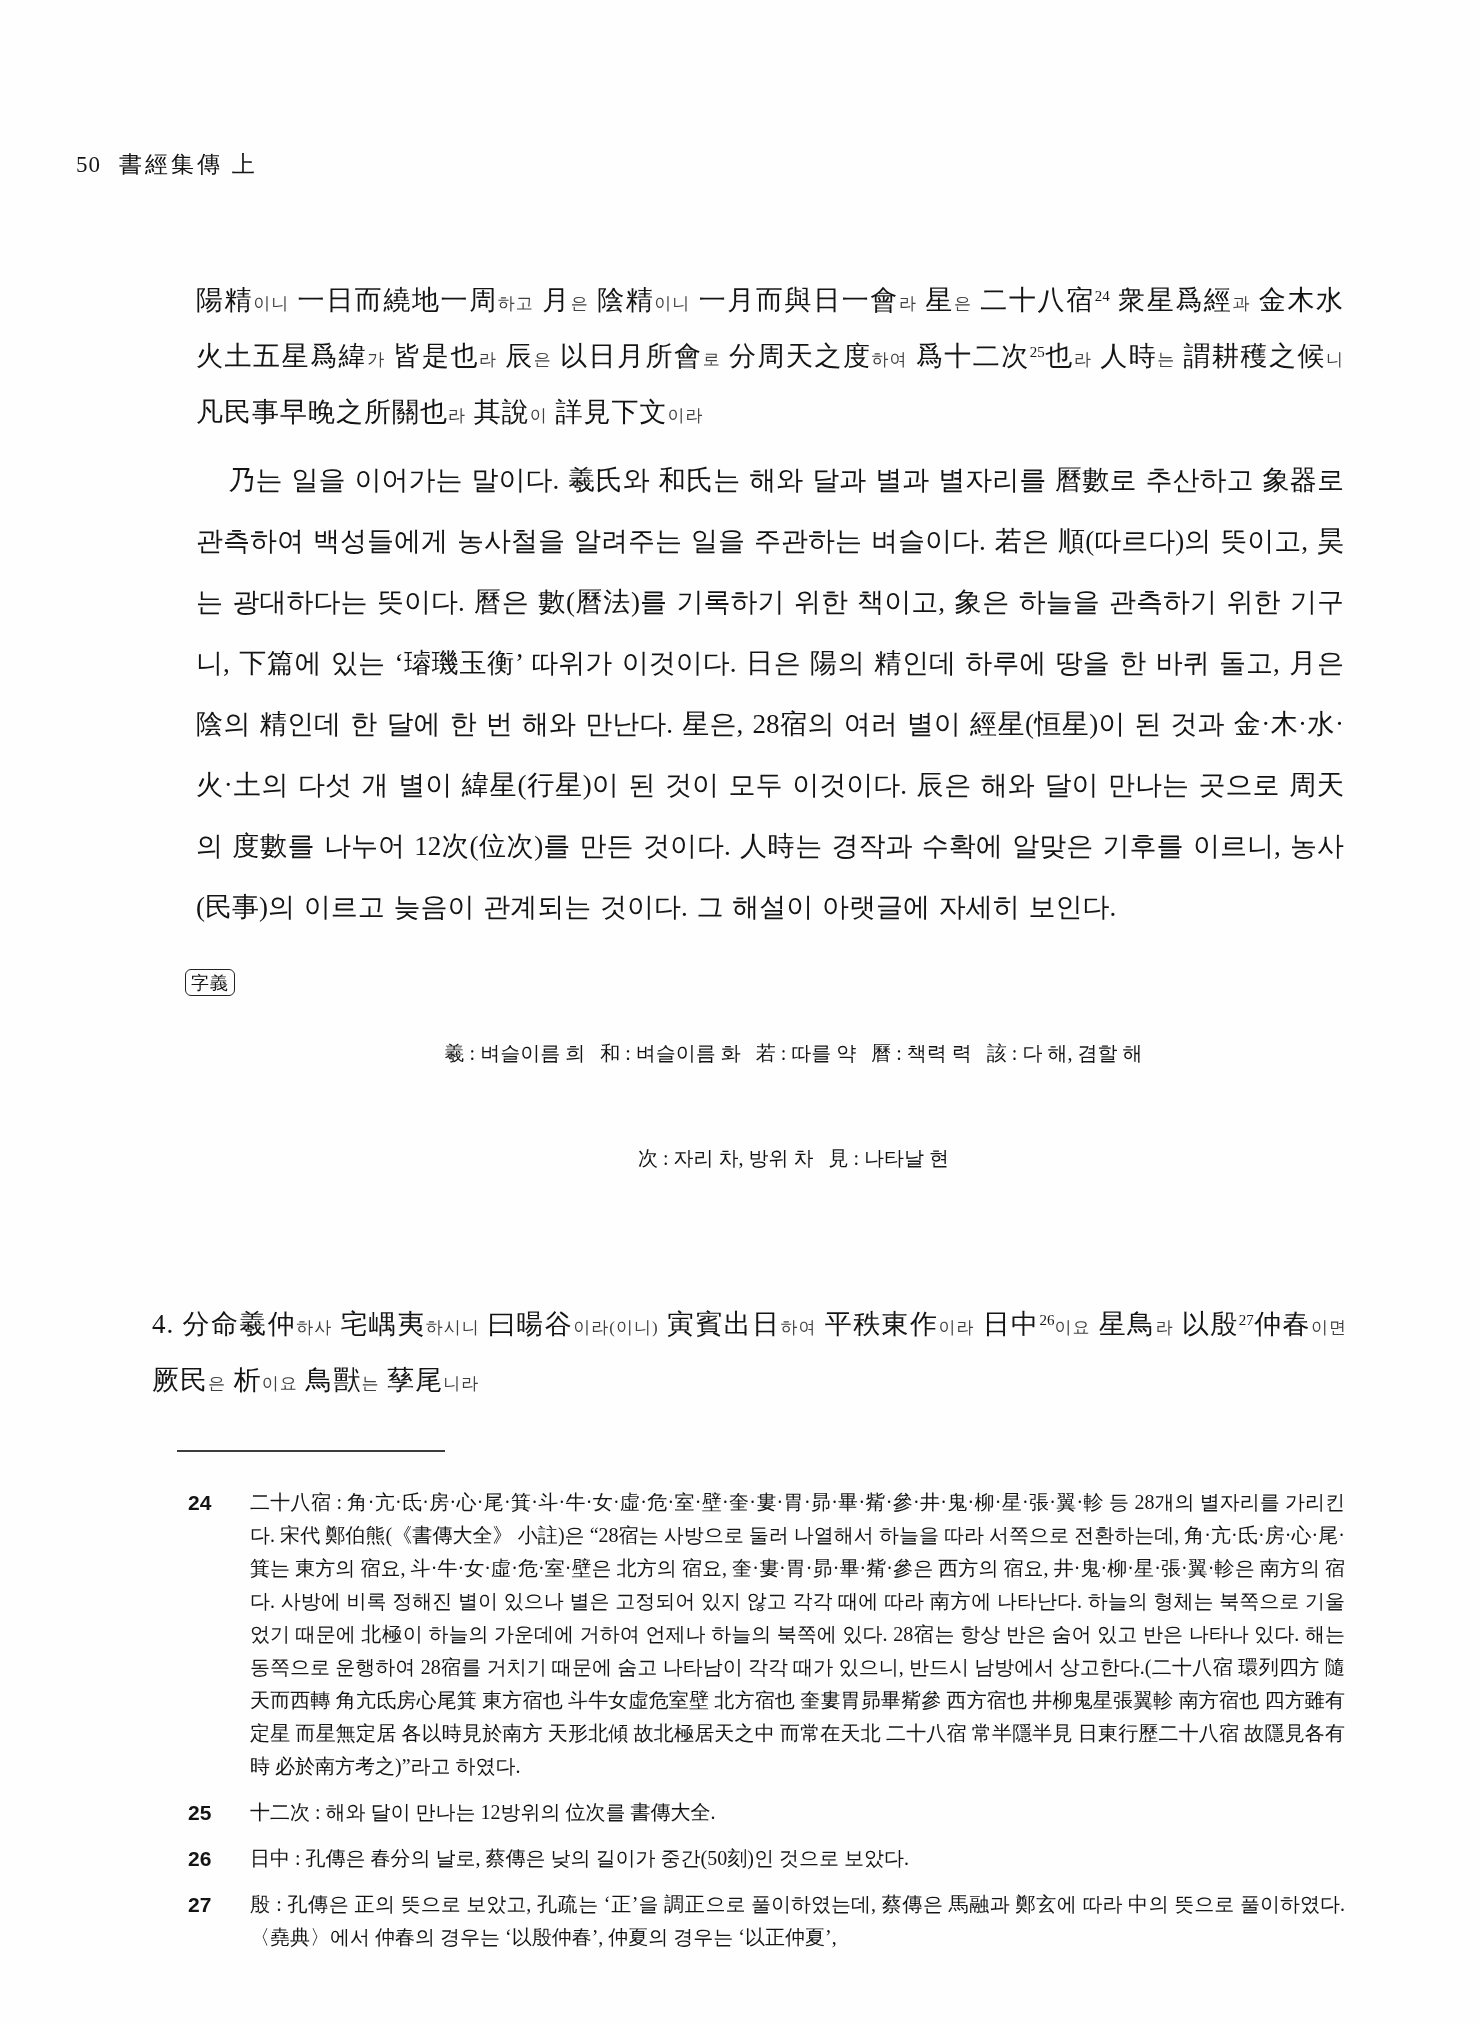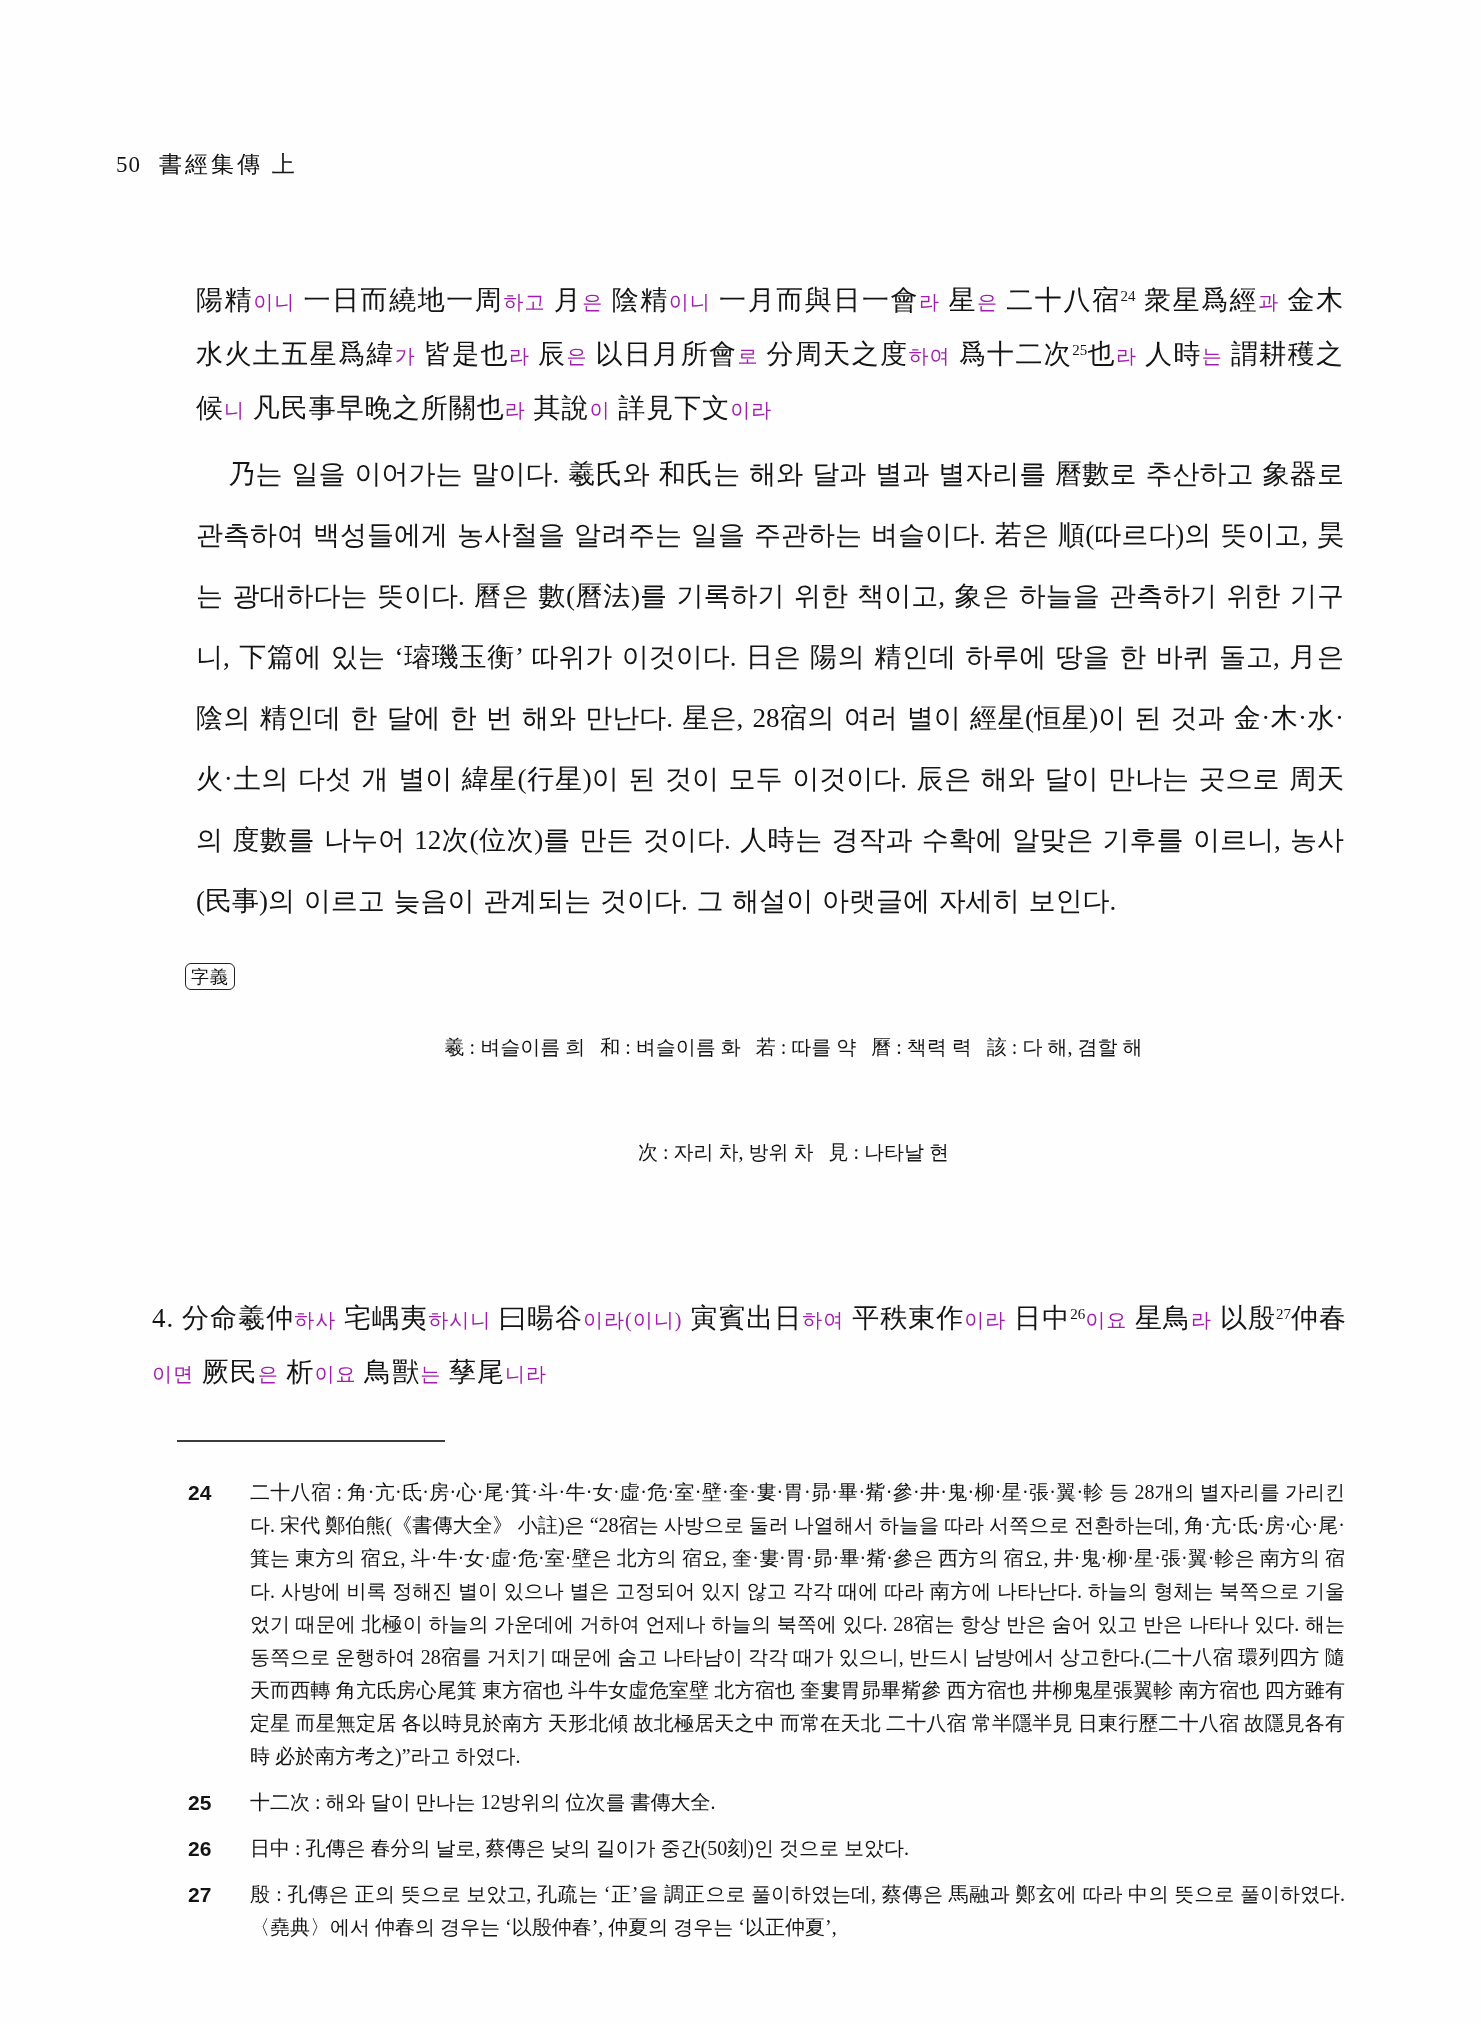--- a/index.html
+++ b/index.html
@@ -6,34 +6,34 @@
   body {
     width: 1481px; height: 2024px;
     background: #fefefe;
     color: #141414;
     font-family: "Liberation Serif", "DejaVu Serif", serif;
     overflow: hidden;
   }
   .page { position: relative; width: 1481px; height: 2024px; padding-top: 150px; box-sizing: border-box; }
 
   
-  .header { margin-left: 116px; display: flex; align-items: baseline; gap: 18px; font-size: 23px; line-height: 30px; }
+  .header { margin-left: 76px; display: flex; align-items: baseline; gap: 18px; font-size: 23px; line-height: 30px; }
   .header .pagenum { letter-spacing: 1px; }
   .header .booktitle { letter-spacing: 3px; }
 
   
   .classic {
     margin-left: 196px; width: 1148px;
     margin-top: 94px;
     font-size: 27px; line-height: 52px;
     text-align: justify;
     letter-spacing: 1px;
   }
   .seg.h { font-size: 27px; }
-  .seg.t { font-size: 20px; color: #a21caf; }
+  .seg.t { font-size: 17px; color: #404040; }
   .seg.n { font-size: 27px; }
   sup.seg { font-size: 15px; line-height: 0; position: relative; top: 2px; vertical-align: super; letter-spacing: 0; }
 
   
   .translation {
     margin-left: 196px; width: 1148px;
     margin-top: 8px;
     font-size: 27px; line-height: 61px;
     text-align: justify;
     text-indent: 1.2em;

